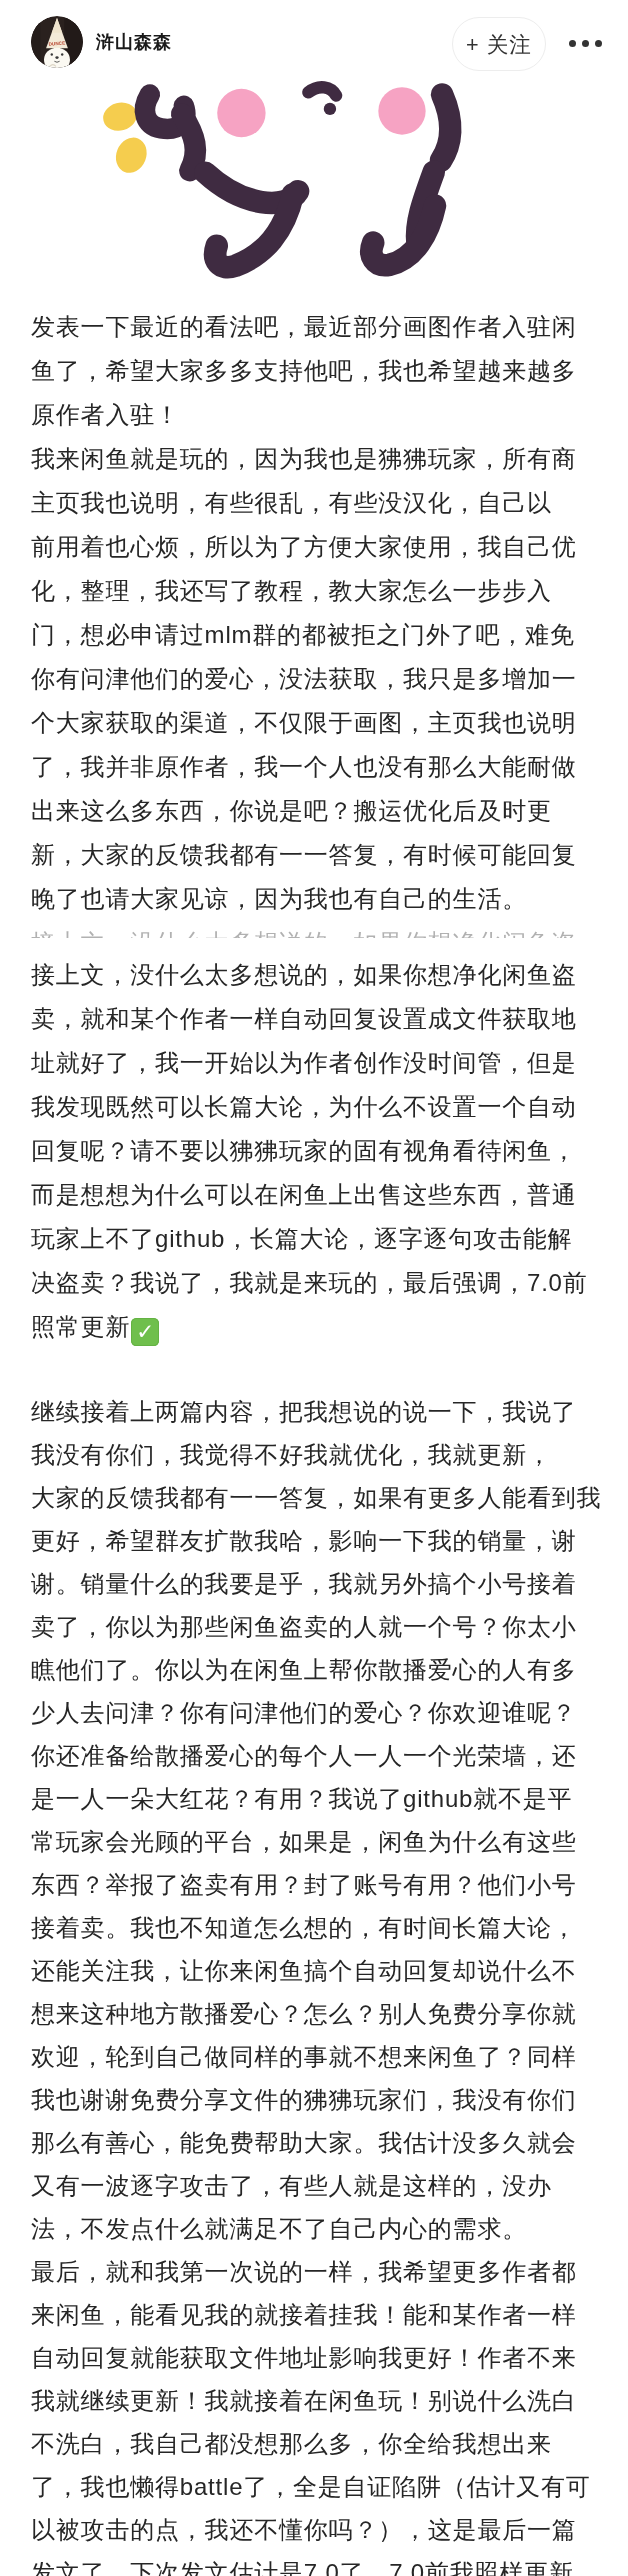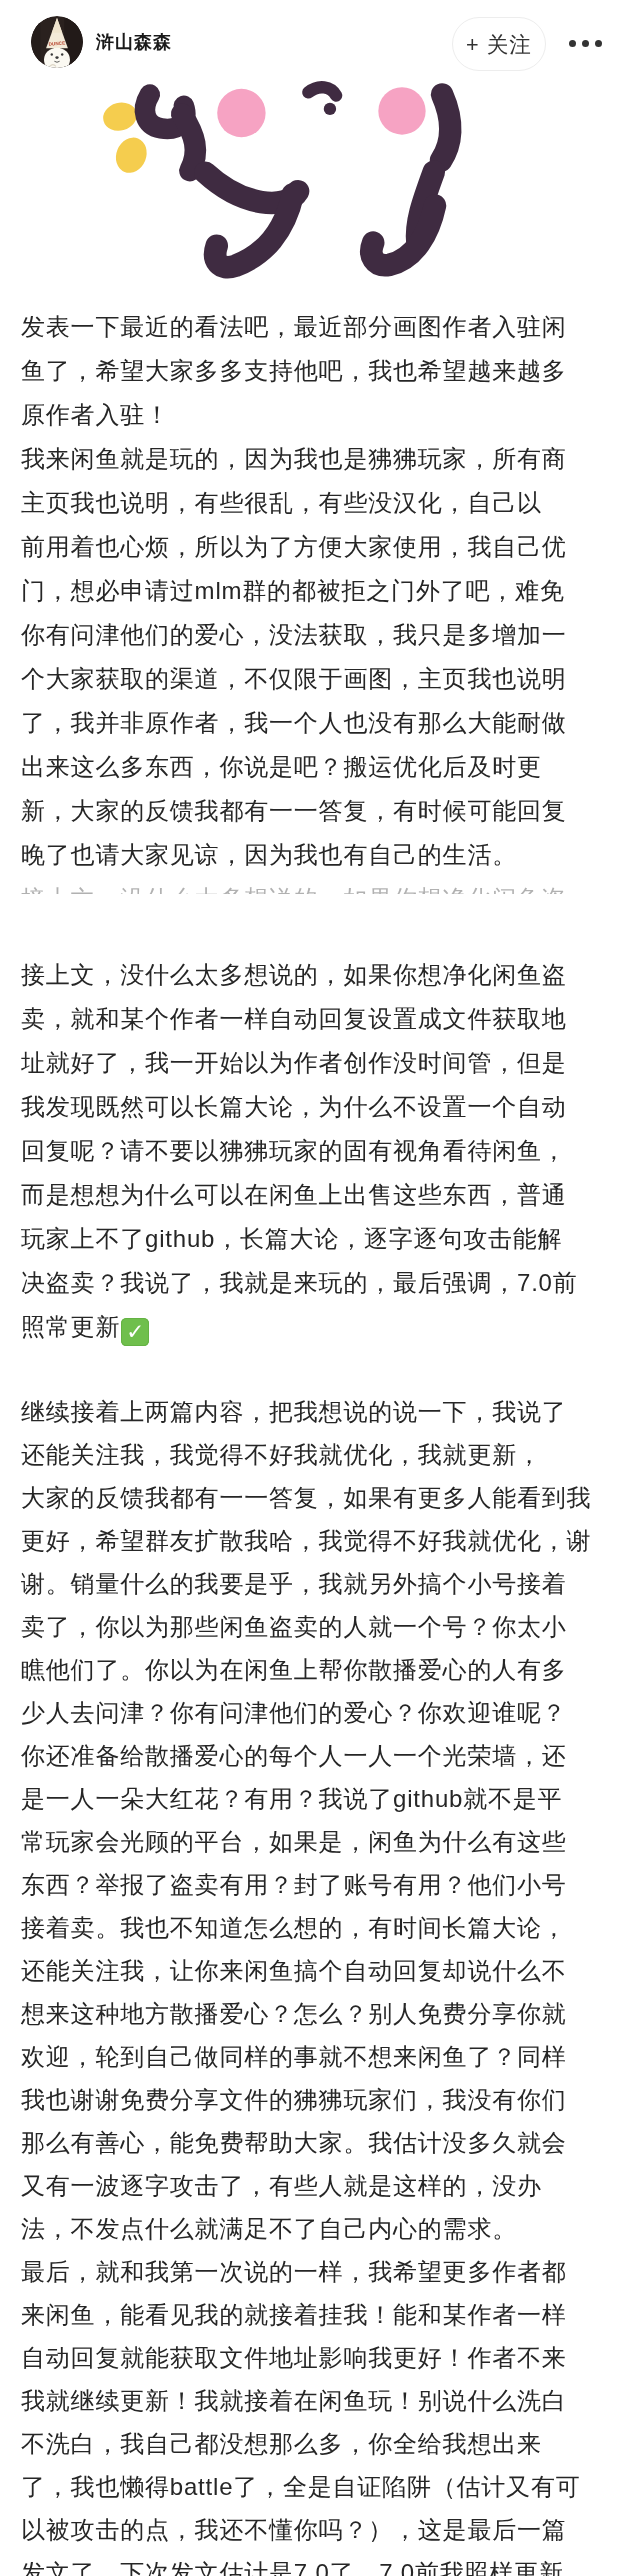--- a/index.html
+++ b/index.html
@@ -13,21 +13,21 @@
     font-size:18px;font-weight:600;color:#1a1a1a;letter-spacing:1px;}
   .follow-btn{position:absolute;left:452px;top:17px;width:94px;height:54px;
     border:1px solid #ededed;border-radius:27px;background:#fff;box-sizing:border-box;
     display:flex;align-items:center;justify-content:center;
     font-size:21.6px;color:#333;font-weight:500;letter-spacing:1px;cursor:pointer;}
   .more-btn{position:absolute;left:569px;top:40px;display:flex;gap:5.7px;cursor:pointer;}
   .more-btn .dot{width:7.2px;height:7.2px;border-radius:50%;background:#333;}
   
   .artwork{position:absolute;left:0;top:77px;width:629px;height:211px;overflow:hidden;}
   
-  .text-block{position:absolute;left:21px;--lh:44px;}
+  .text-block{position:absolute;left:31px;--lh:44px;}
   .block-0{top:305px;}
   .block-1{top:953px;}
   .block-2{top:1390px;--lh:43px;}
   .t-line{height:var(--lh);line-height:var(--lh);font-size:24px;color:#262626;
     letter-spacing:0.8px;white-space:nowrap;font-weight:500;}
   .t-line.cropped{height:16.5px;overflow:hidden;opacity:.45;color:#555;}
   .check-emoji{display:inline-block;width:28px;height:28px;background:#6fbf4c;
     border-radius:5.2px;color:#fff;text-align:center;line-height:28px;font-size:21.6px;
     font-weight:bold;vertical-align:-3.6px;letter-spacing:0;margin:0 2.1px 0 1px;
     box-shadow:inset 0 0 0 1px #64b243;}
@@ -94,20 +94,21 @@
 </div>
 
 <div>
     <div class="text-block block-0">
       <div class="t-line">发表一下最近的看法吧，最近部分画图作者入驻闲</div>
       <div class="t-line">鱼了，希望大家多多支持他吧，我也希望越来越多</div>
       <div class="t-line">原作者入驻！</div>
       <div class="t-line">我来闲鱼就是玩的，因为我也是狒狒玩家，所有商</div>
       <div class="t-line">主页我也说明，有些很乱，有些没汉化，自己以</div>
       <div class="t-line">前用着也心烦，所以为了方便大家使用，我自己优</div>
+      <div class="t-line">化，整理，我还写了教程，教大家怎么一步步入</div>
       <div class="t-line">门，想必申请过mlm群的都被拒之门外了吧，难免</div>
       <div class="t-line">你有问津他们的爱心，没法获取，我只是多增加一</div>
       <div class="t-line">个大家获取的渠道，不仅限于画图，主页我也说明</div>
       <div class="t-line">了，我并非原作者，我一个人也没有那么大能耐做</div>
       <div class="t-line">出来这么多东西，你说是吧？搬运优化后及时更</div>
       <div class="t-line">新，大家的反馈我都有一一答复，有时候可能回复</div>
       <div class="t-line">晚了也请大家见谅，因为我也有自己的生活。</div>
       <div class="t-line cropped">接上文，没什么太多想说的，如果你想净化闲鱼盗</div>
     </div>
     <div class="text-block block-1">
@@ -116,23 +117,23 @@
       <div class="t-line">址就好了，我一开始以为作者创作没时间管，但是</div>
       <div class="t-line">我发现既然可以长篇大论，为什么不设置一个自动</div>
       <div class="t-line">回复呢？请不要以狒狒玩家的固有视角看待闲鱼，</div>
       <div class="t-line">而是想想为什么可以在闲鱼上出售这些东西，普通</div>
       <div class="t-line">玩家上不了github，长篇大论，逐字逐句攻击能解</div>
       <div class="t-line">决盗卖？我说了，我就是来玩的，最后强调，7.0前</div>
       <div class="t-line">照常更新<span class="check-emoji">✓</span></div>
     </div>
     <div class="text-block block-2">
       <div class="t-line">继续接着上两篇内容，把我想说的说一下，我说了</div>
-      <div class="t-line">还能关注我，我觉得不好我就优化，我就更新，</div>
+      <div class="t-line">我没有你们，我觉得不好我就优化，我就更新，</div>
       <div class="t-line">大家的反馈我都有一一答复，如果有更多人能看到我</div>
-      <div class="t-line">更好，希望群友扩散我哈，我觉得不好我就优化，谢</div>
+      <div class="t-line">更好，希望群友扩散我哈，影响一下我的销量，谢</div>
       <div class="t-line">谢。销量什么的我要是乎，我就另外搞个小号接着</div>
       <div class="t-line">卖了，你以为那些闲鱼盗卖的人就一个号？你太小</div>
       <div class="t-line">瞧他们了。你以为在闲鱼上帮你散播爱心的人有多</div>
       <div class="t-line">少人去问津？你有问津他们的爱心？你欢迎谁呢？</div>
       <div class="t-line">你还准备给散播爱心的每个人一人一个光荣墙，还</div>
       <div class="t-line">是一人一朵大红花？有用？我说了github就不是平</div>
       <div class="t-line">常玩家会光顾的平台，如果是，闲鱼为什么有这些</div>
       <div class="t-line">东西？举报了盗卖有用？封了账号有用？他们小号</div>
       <div class="t-line">接着卖。我也不知道怎么想的，有时间长篇大论，</div>
       <div class="t-line">还能关注我，让你来闲鱼搞个自动回复却说什么不</div>

